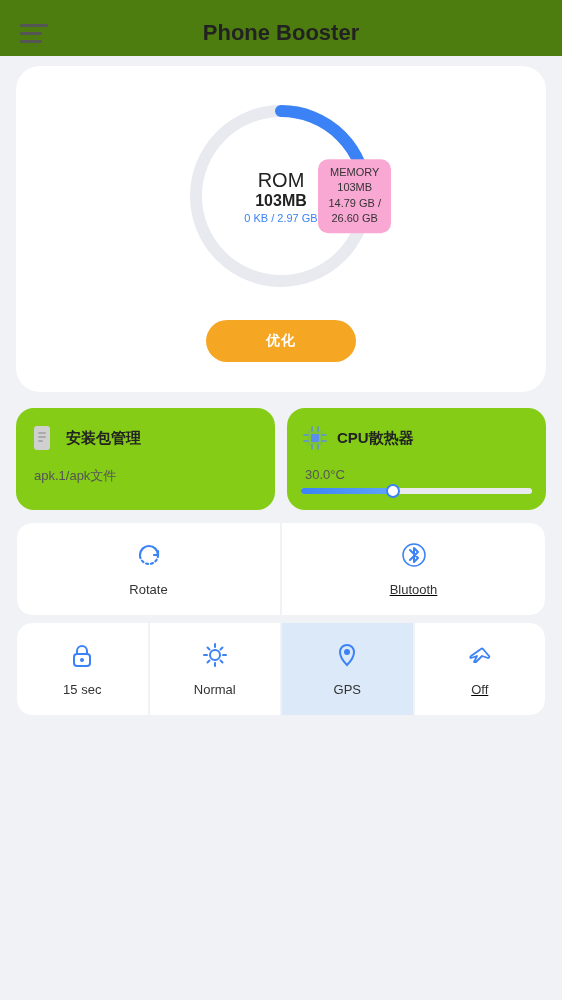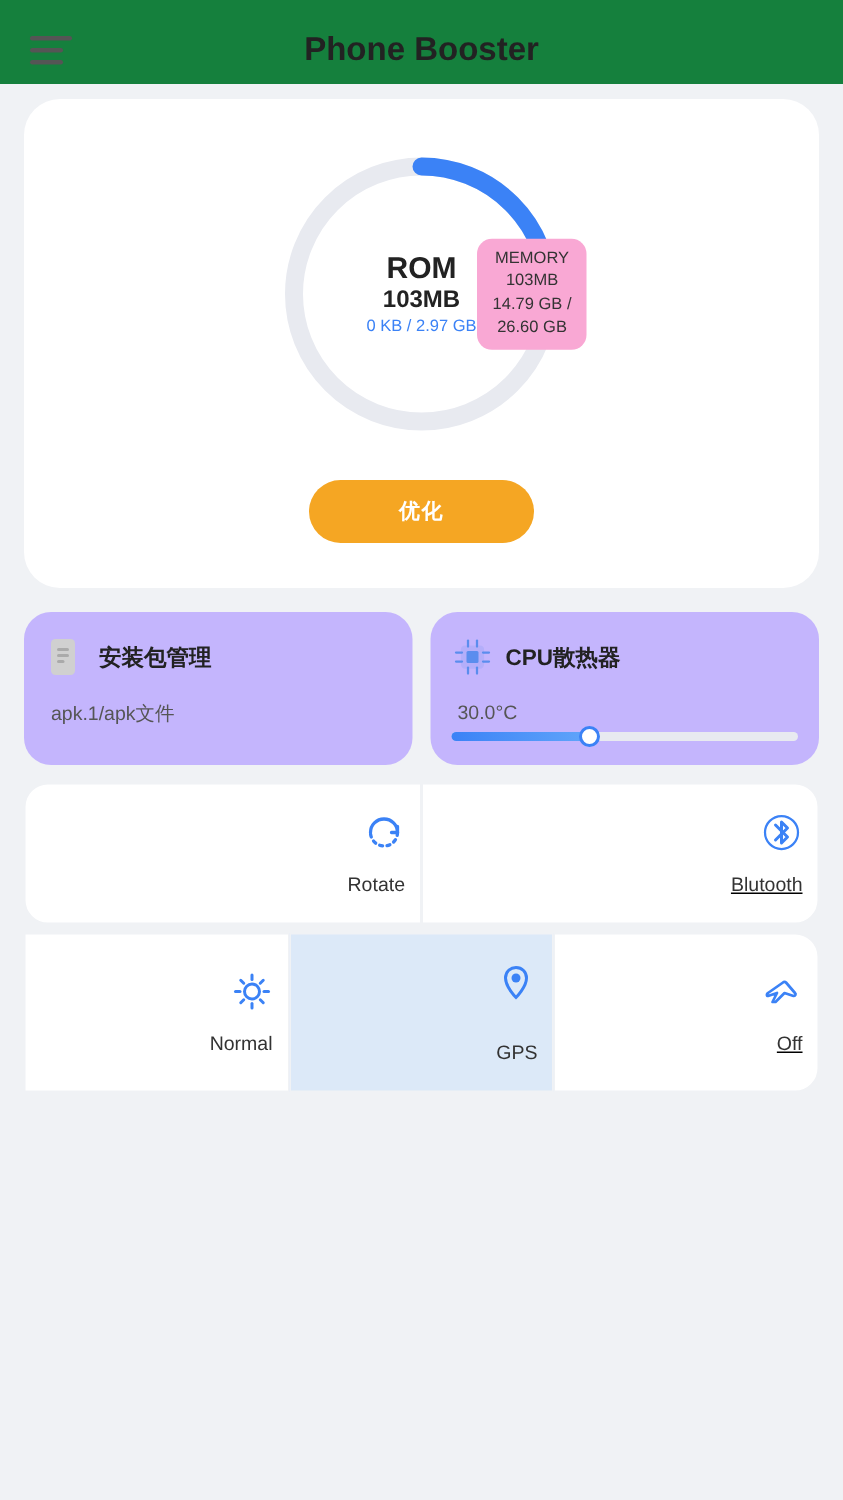--- a/index.html
+++ b/index.html
@@ -11,21 +11,21 @@
       position: relative;
       overflow-x: hidden;
     }
 
     
     .header {
       display: flex;
       align-items: center;
       justify-content: center;
       padding: 20px 20px 10px;
-      background: #15803d;
+      background: #4d7c0f;
       position: relative;
     }
     .hamburger-icon {
       position: absolute;
       left: 20px;
       display: flex;
       flex-direction: column;
       gap: 5px;
       cursor: pointer;
     }
@@ -84,21 +84,21 @@
     }
     .circle-center {
       position: absolute;
       top: 50%;
       left: 50%;
       transform: translate(-50%, -50%);
       text-align: center;
     }
     .circle-center .rom-label {
       font-size: 20px;
-      font-weight: 700;
+      font-weight: 400;
       color: #222;
     }
     .circle-center .rom-mb {
       font-size: 16px;
       font-weight: 600;
       color: #222;
     }
     .circle-center .rom-detail {
       font-size: 11px;
       color: #3b82f6;
@@ -134,21 +134,21 @@
       letter-spacing: 1px;
     }
 
     
     .info-cards {
       display: flex;
       gap: 12px;
       margin: 0 16px 12px;
     }
     .info-card {
-      background: #c4b5fd;
+      background: #84cc16;
       border-radius: 18px;
       padding: 16px 14px;
       flex: 1;
     }
     .info-card-header {
       display: flex;
       align-items: center;
       gap: 8px;
       margin-bottom: 8px;
     }
@@ -203,31 +203,30 @@
     .toggles-row {
       display: flex;
       gap: 0;
       margin-bottom: 2px;
     }
     .toggle-item {
       background: #fff;
       flex: 1;
       display: flex;
       flex-direction: column;
-      align-items: flex-end;
+      align-items: center;
       justify-content: center;
       padding: 18px 10px;
       cursor: pointer;
       border: 1px solid #f0f2f5;
     }
     .toggle-item:first-child { border-radius: 16px 0 0 16px; }
     .toggle-item:last-child { border-radius: 0 16px 16px 0; text-decoration: underline; }
     .toggle-item.active {
       background: #dce9f8;
-      gap: 12px;
     }
     .toggle-icon {
       font-size: 26px;
       margin-bottom: 6px;
       color: #3b82f6;
     }
     .toggle-label {
       font-size: 13px;
       color: #333;
       font-weight: 500;
@@ -340,20 +339,30 @@
         </svg>
       </div>
       <span class="toggle-label">Blutooth</span>
     </div>
   </div>
 
   <div class="row-divider"></div>
 
   <div class="toggles-row" style="margin-top:2px;">
 
+    <div class="toggle-item" style="border-radius:16px 0 0 16px;">
+      <div class="toggle-icon">
+        <svg width="28" height="28" viewBox="0 0 28 28" fill="none">
+          <rect x="6" y="13" width="16" height="12" rx="3" stroke="#3b82f6" stroke-width="2" fill="none"></rect>
+          <path d="M9 13 V10 A5 5 0 0 1 19 10 V13" stroke="#3b82f6" stroke-width="2" fill="none"></path>
+          <circle cx="14" cy="19" r="2" fill="#3b82f6"></circle>
+        </svg>
+      </div>
+      <span class="toggle-label">15 sec</span>
+    </div>
 
     <div class="toggle-item" style="border-radius:0;">
       <div class="toggle-icon">
         <svg width="28" height="28" viewBox="0 0 28 28" fill="none">
           <circle cx="14" cy="14" r="5" stroke="#3b82f6" stroke-width="2" fill="none"></circle>
           <line x1="14" y1="3" x2="14" y2="6" stroke="#3b82f6" stroke-width="2" stroke-linecap="round"></line>
           <line x1="14" y1="22" x2="14" y2="25" stroke="#3b82f6" stroke-width="2" stroke-linecap="round"></line>
           <line x1="3" y1="14" x2="6" y2="14" stroke="#3b82f6" stroke-width="2" stroke-linecap="round"></line>
           <line x1="22" y1="14" x2="25" y2="14" stroke="#3b82f6" stroke-width="2" stroke-linecap="round"></line>
           <line x1="6.5" y1="6.5" x2="8.5" y2="8.5" stroke="#3b82f6" stroke-width="2" stroke-linecap="round"></line>

